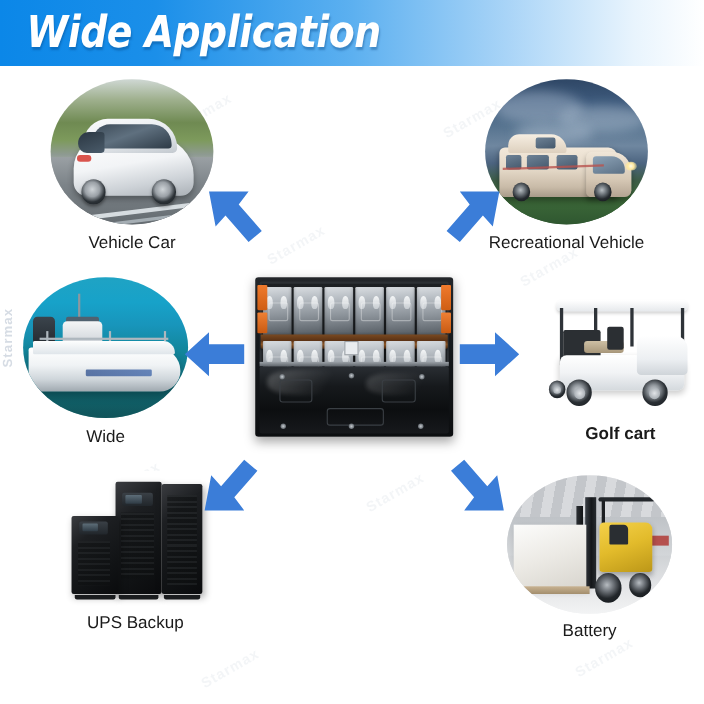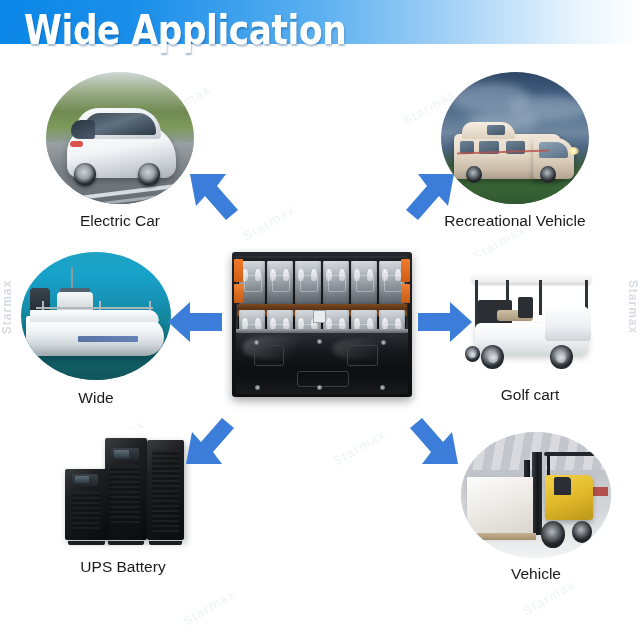--- a/index.html
+++ b/index.html
@@ -5,22 +5,23 @@
   html,body{margin:0;padding:0;}
   body{
     width:640px;height:640px;background:#ffffff;
     font-family:"Liberation Sans","DejaVu Sans",sans-serif;
     overflow:hidden;position:relative;
   }
   #page{position:relative;width:640px;height:640px;overflow:hidden;background:#fff;}
 
   
   .banner{
-    position:absolute;left:0;top:0;width:640px;height:44px;
+    position:absolute;left:0;top:0;width:640px;height:60px;
     background:linear-gradient(90deg,#0b87e8 0%,#1b8fe9 22%,#5cb0f0 50%,#a9d4f7 72%,#e8f4fd 90%,#ffffff 100%);
+    font-style:italic;
   }
   .banner-title{
     position:absolute;left:24px;top:7px;
     font-family:"DejaVu Sans","Liberation Sans",sans-serif;
     font-size:40px;line-height:46px;font-weight:bold;color:#ffffff;
     letter-spacing:-0.5px;
     transform:scaleX(0.86);transform-origin:left center;
     text-shadow:1px 2px 2px rgba(0,60,120,.35);
     white-space:nowrap;
   }
@@ -258,21 +259,21 @@
       <div class="road-line"></div>
       <div class="road-line2"></div>
       <div class="car-body"></div>
       <div class="car-roof"></div>
       <div class="car-glass"></div>
       <div class="car-glass2"></div>
       <div class="car-light"></div>
       <div class="car-wheel cw-1"></div>
       <div class="car-wheel cw-2"></div>
     </div>
-    <div class="caption" style="top:140px;">Electric Car</div>
+    <div class="caption" style="top:140px;">Vehicle Car</div>
   </div>
 
   <div class="node" style="left:441px;top:72px;width:148px;height:160px;">
     <div class="circ" id="ph-rv" style="left:0;top:0;">
       <div class="rv-cloud" style="left:5%;top:8%;width:55%;height:22%;"></div>
       <div class="rv-cloud" style="left:45%;top:18%;width:55%;height:18%;"></div>
       <div class="rv-cloud" style="left:18%;top:30%;width:48%;height:14%;"></div>
       <div class="rv-grass"></div>
       <div class="rv-body"></div>
       <div class="rv-over"></div>
@@ -301,21 +302,21 @@
       <div class="bt-deck"></div>
       <div class="bt-rail"></div>
       <div class="bt-rail-v" style="left:14%;"></div>
       <div class="bt-rail-v" style="left:52%;"></div>
       <div class="bt-rail-v" style="left:85%;"></div>
       <div class="bt-name"></div>
     </div>
     <div class="caption" style="top:137px;">Wide</div>
   </div>
 
-  <div class="node" style="left:454px;top:256px;width:152px;height:150px;">
+  <div class="node" style="left:488px;top:256px;width:152px;height:150px;font-weight:bold;">
     <div id="ph-golf" style="left:0;top:0;position:absolute;">
       <div class="gc-canopy"></div>
       <div class="gc-post" style="left:14%;top:20%;height:42%;"></div>
       <div class="gc-post" style="left:34%;top:20%;height:40%;"></div>
       <div class="gc-post" style="left:56%;top:20%;height:28%;"></div>
       <div class="gc-post" style="left:86%;top:20%;height:32%;"></div>
       <div class="gc-seatback" style="left:16%;top:36%;width:22%;height:22%;"></div>
       <div class="gc-seat" style="left:16%;top:56%;width:26%;height:8%;"></div>
       <div class="gc-seat" style="left:28%;top:44%;width:24%;height:9%;"></div>
       <div class="gc-seatback" style="left:42%;top:34%;width:10%;height:17%;"></div>
@@ -348,41 +349,41 @@
       <div class="ups-cab" style="left:12%;top:34%;width:28%;height:58%;">
         <div class="ups-panel" style="left:16%;top:7%;width:62%;height:16%;">
           <div class="ups-screen" style="left:12%;top:18%;width:52%;height:62%;"></div>
         </div>
         <div class="ups-vent" style="left:14%;top:32%;width:68%;height:56%;opacity:.5;"></div>
       </div>
       <div class="ups-foot" style="left:14%;bottom:4%;width:24%;"></div>
       <div class="ups-foot" style="left:40%;bottom:4%;width:24%;"></div>
       <div class="ups-foot" style="left:67%;bottom:4%;width:22%;"></div>
     </div>
-    <div class="caption" style="top:130px;">UPS Battery</div>
+    <div class="caption" style="top:130px;">UPS Backup</div>
   </div>
 
   <div class="node" style="left:461px;top:432px;width:150px;height:152px;">
     <div class="circ" id="ph-fork" style="left:0;top:0;">
       <div class="fk-ceil"></div>
       <div class="fk-wall"></div>
       <div class="fk-floor"></div>
       <div class="fk-red"></div>
       <div class="fk-mast2"></div>
       <div class="fk-roof"></div>
       <div class="fk-roof-bar"></div>
       <div class="fk-cab"></div>
       <div class="fk-seat"></div>
       <div class="fk-mast"></div>
       <div class="fk-crate"></div>
       <div class="fk-pallet"></div>
       <div class="fk-wheel fw-1"></div>
       <div class="fk-wheel fw-2"></div>
     </div>
-    <div class="caption" style="top:133px;">Vehicle</div>
+    <div class="caption" style="top:133px;">Battery</div>
   </div>
 
   <div id="battery">
     <div class="bm-case"></div>
     <div class="bm-top-frame"></div>
 
     <div class="bm-row bm-row-1">
       <div class="bm-cell">
           <div class="bm-term bm-term-l"></div>
           <div class="bm-term bm-term-r"></div>

